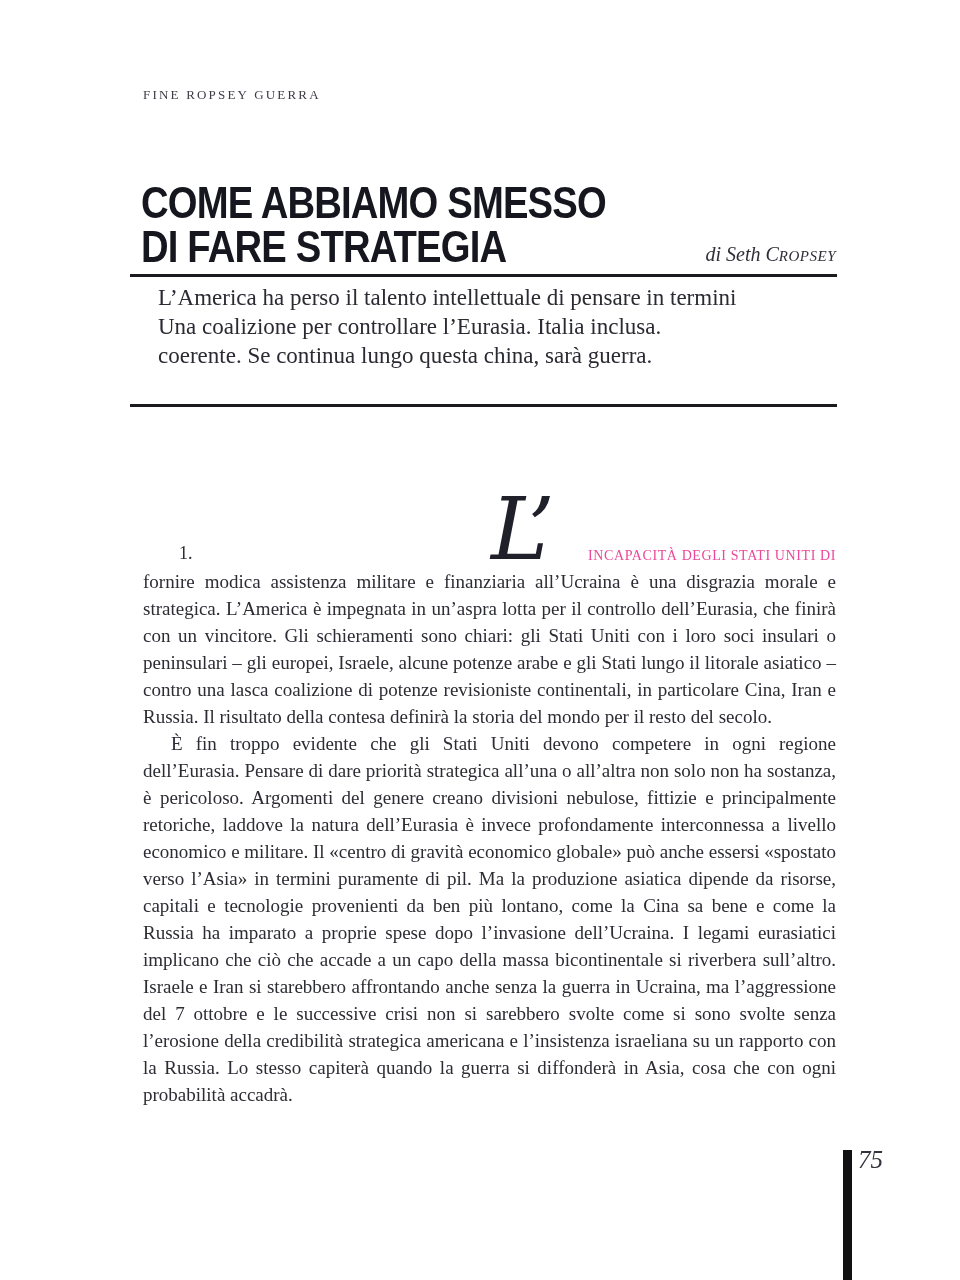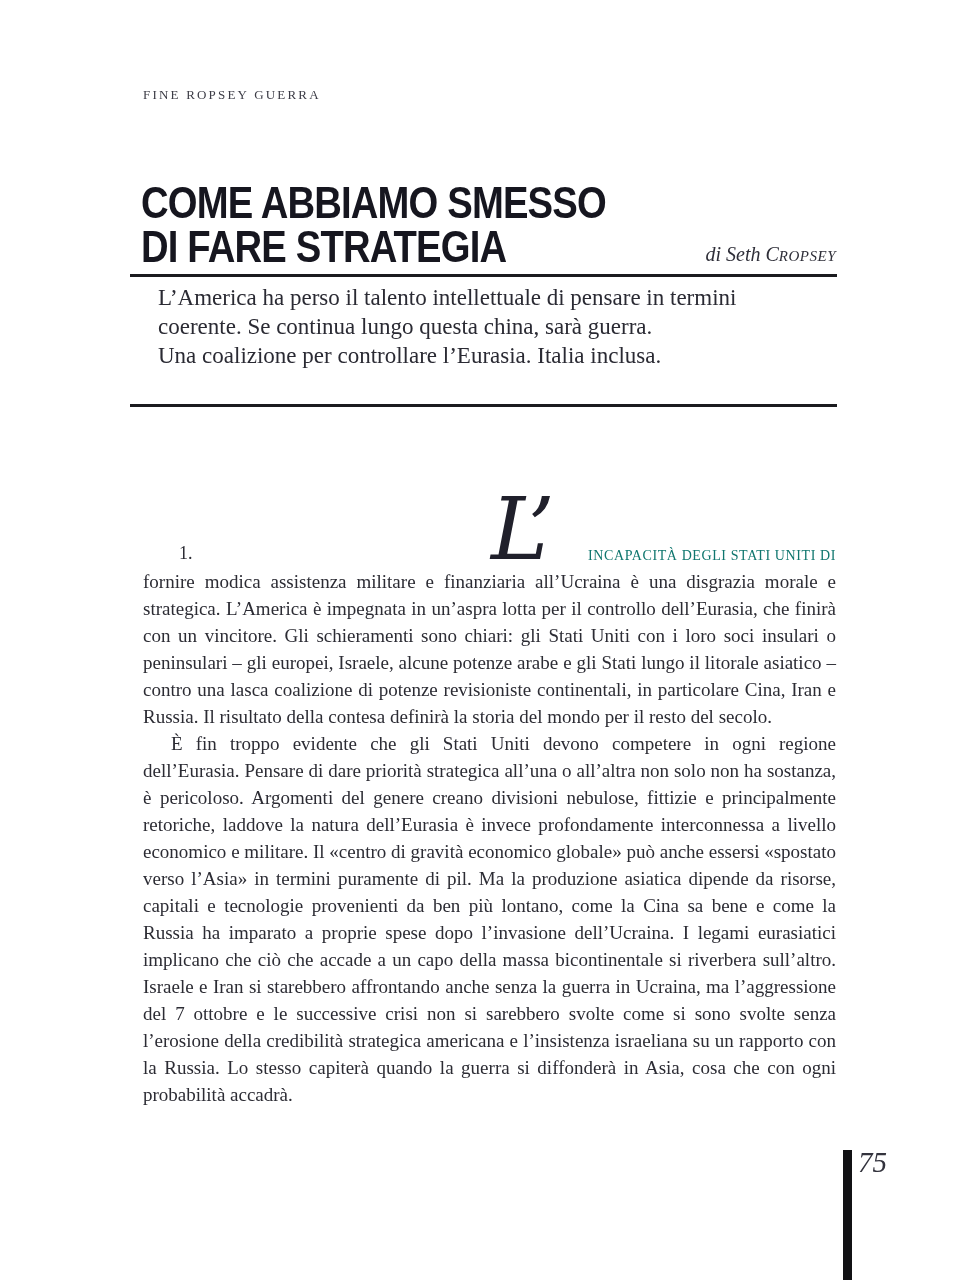--- a/index.html
+++ b/index.html
@@ -32,54 +32,54 @@
   }
   .opening-row{position:absolute;left:143px;top:498px;width:693px;height:72px;}
   .section-number{position:absolute;left:36px;bottom:6px;font-size:18px;color:#2c2c34;}
   .dropcap{
     position:absolute;left:348px;top:-12px;
     font-family:"DejaVu Serif", serif;font-style:italic;
     font-size:86px;line-height:86px;color:#20202b;
   }
   .opening-smallcaps{
     position:absolute;right:0;bottom:6px;
-    font-size:14px;letter-spacing:0.6px;color:#0f766e;white-space:nowrap;margin-top:8px;
+    font-size:14px;letter-spacing:0.6px;color:#ec4899;white-space:nowrap;margin-top:8px;
   }
   .body-text{
     position:absolute;left:143px;top:568px;width:693px;
     font-size:19px;line-height:27px;text-align:justify;color:#2c2c34;
   }
   .body-text p{margin:0;}
   .body-text p.indented{text-indent:28px;}
   .page-bar{position:absolute;left:843px;top:1150px;width:9px;height:130px;background:#111114;}
   .folio{
     position:absolute;left:858px;top:1146px;
-    font-style:italic;font-size:29px;color:#33333d;
+    font-style:italic;font-size:25px;color:#33333d;
   }
 </style>
 </head>
 <body>
 
 <div class="kicker">FINE ROPSEY GUERRA</div>
 
 <div class="title">
   <div>COME ABBIAMO SMESSO</div>
   <div>DI FARE STRATEGIA</div>
 </div>
 
 <div class="byline">
   <span>di </span><span>Seth </span><span>C</span><span class="sc">ROPSEY</span>
 </div>
 
 <div class="rule rule-1"></div>
 
 <div class="standfirst">
   <div>L’America ha perso il talento intellettuale di pensare in termini</div>
+  <div>Una coalizione per controllare l’Eurasia. Italia inclusa.</div>
   <div>coerente. Se continua lungo questa china, sarà guerra.</div>
-  <div>Una coalizione per controllare l’Eurasia. Italia inclusa.</div>
 </div>
 
 <div class="rule rule-2"></div>
 
 <div class="opening-row">
   <span class="section-number">1.</span>
   <span class="dropcap">L’</span>
   <span class="opening-smallcaps">INCAPACITÀ DEGLI STATI UNITI DI</span>
 </div>
 

